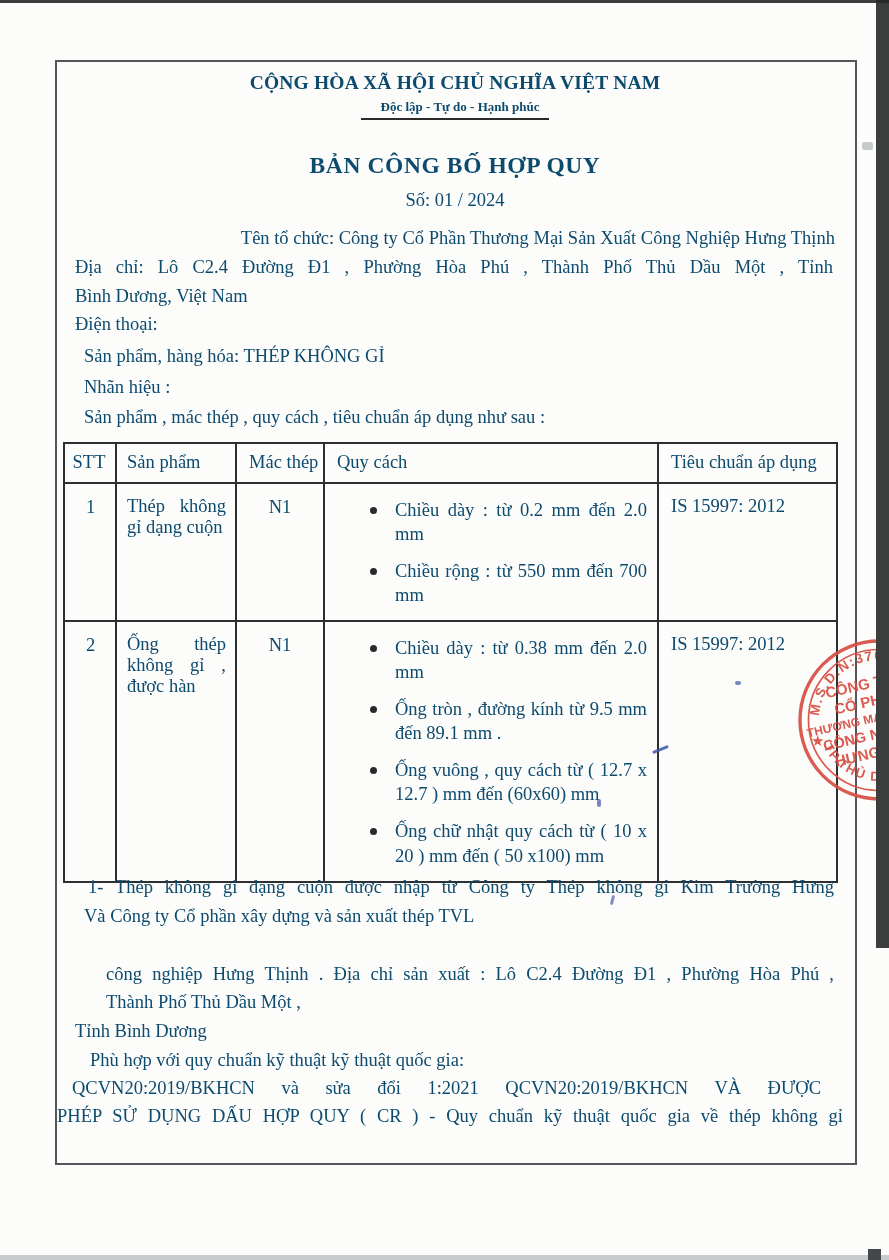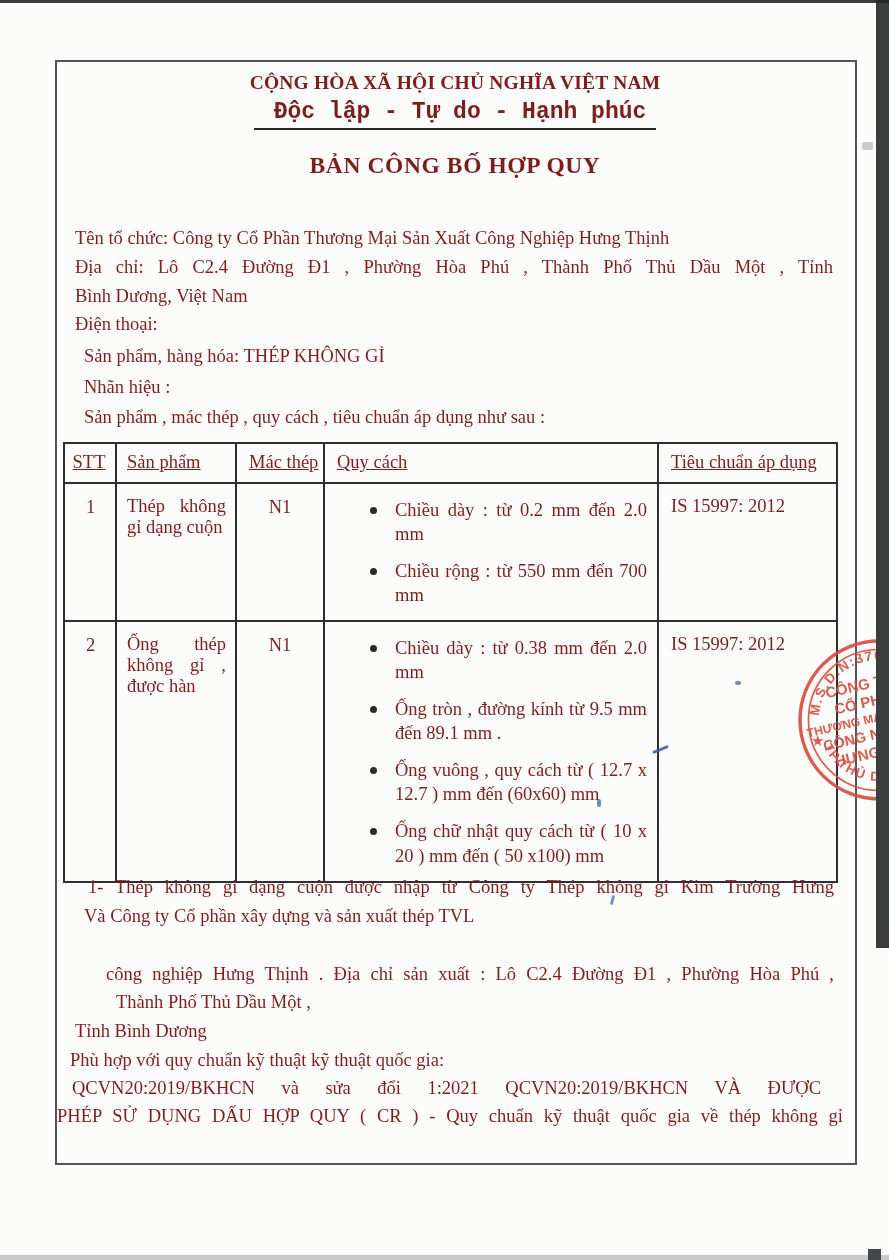--- a/index.html
+++ b/index.html
@@ -1,52 +1,52 @@
 <!DOCTYPE html>
 <html><head>
 <meta charset="utf-8">
 <style>
   html,body{margin:0;padding:0;background:#e9e9e9;}
   .page{
     position:relative; width:889px; height:1260px; margin:0 auto;
     background:#fcfcfa; overflow:hidden;
     font-family:"Liberation Serif","DejaVu Serif",serif;
-    color:#7f1d1d;
+    color:#0c4a6e;
   }
   .abs{position:absolute;}
   
   .edge-top{left:0;top:0;width:889px;height:3px;background:#26282a;opacity:.9;z-index:12;}
   .edge-right{left:876px;top:0;width:13px;height:948px;background:#3b3e3d;z-index:10;}
   .edge-bottom-bar{left:0;top:1255px;width:889px;height:5px;background:#c9cacc;z-index:9;}
   .edge-bottom-square{left:868px;top:1249px;width:13px;height:11px;background:#44484a;z-index:11;}
   .smudge{left:862px;top:142px;width:11px;height:8px;background:#9aa0a6;opacity:.55;border-radius:2px;z-index:2;}
   .ink{background:#3c55a8;z-index:6;border-radius:2px;}
   .ink1{left:652px;top:748px;width:17px;height:3px;transform:rotate(-22deg);opacity:.85;}
   .ink2{left:597px;top:799px;width:4px;height:8px;opacity:.7;}
   .ink3{left:611px;top:895px;width:3px;height:10px;transform:rotate(14deg);opacity:.65;}
   .ink4{left:735px;top:681px;width:6px;height:4px;opacity:.7;}
   
   .frame{left:55px;top:60px;width:798px;height:1101px;border:2px solid #54565b;z-index:1;}
   
   .ctr{left:55px;width:800px;text-align:center;z-index:2;}
   .republic{top:72px;font-size:19.5px;font-weight:bold;letter-spacing:.2px;}
-  .motto{top:99px;font-size:23px;font-weight:bold;font-family:Liberation Mono, monospace;}
+  .motto{top:99px;font-size:13px;font-weight:bold;}
   .motto span{display:inline-block;border-bottom:2px solid #2a2a2a;padding:0 10px 3px 20px;}
   .doc-title{top:152px;font-size:23.5px;font-weight:bold;letter-spacing:.6px;}
   .doc-number{top:190px;font-size:18.5px;}
   
   .line{position:absolute;font-size:18.5px;line-height:1.25;z-index:2;}
   .jfull{text-align:justify;text-align-last:justify;}
   .b{font-weight:normal;}
   
   .spec-table{position:absolute;left:63px;top:442px;width:775px;border-collapse:collapse;
     font-size:18.5px;z-index:2;}
   .spec-table th,.spec-table td{border:2px solid #2e2f30;vertical-align:top;font-weight:normal;
     text-align:left;}
-  .spec-table th{padding:8px 4px 8px 10px;text-decoration:underline;}
+  .spec-table th{padding:8px 4px 8px 10px;}
   th.c-stt,td.c-stt{text-align:center;padding-left:2px;}
   .spec-table td{padding-top:12px;}
   td.c-stt{padding-top:13px;}
   td.c-sp{padding:12px 9px 0 10px;text-align:justify;}
   td.c-mt{text-align:center;padding-top:13px;}
   td.c-qc{padding:4px 0 0 0;}
   td.c-tc{padding:12px 6px 0 12px;}
   .bullet{position:relative;margin:10px 10px 13px 70px;text-align:justify;line-height:1.3;}
   .bullet .dot{position:absolute;left:-25px;top:9px;width:7px;height:7px;border-radius:50%;
     background:#2a2a2a;}
@@ -69,22 +69,23 @@
   <div class="abs ink ink3"></div>
   <div class="abs ink ink4"></div>
 
   <div class="abs frame"></div>
 
   <div class="abs ctr republic">CỘNG HÒA XÃ HỘI CHỦ NGHĨA VIỆT NAM</div>
   <div class="abs ctr motto">
     <span>Độc lập - Tự do - Hạnh phúc</span>
   </div>
   <div class="abs ctr doc-title">BẢN CÔNG BỐ HỢP QUY</div>
+  <div class="abs ctr doc-number">Số: 01 / 2024</div>
 
-  <div class="line" style="left:75px;top:227px;width:760px;">Tên tổ chức: Công ty Cổ Phần Thương Mại Sản Xuất Công Nghiệp Hưng Thịnh</div>
+  <div class="line" style="left:75px;top:227px;width:760px;text-align:right;">Tên tổ chức: Công ty Cổ Phần Thương Mại Sản Xuất Công Nghiệp Hưng Thịnh</div>
   <div class="line jfull" style="left:75px;top:256px;width:758px;">Địa chỉ: Lô C2.4 Đường Đ1 , Phường Hòa Phú , Thành Phố Thủ Dầu Một , Tỉnh</div>
   <div class="line" style="left:75px;top:285px;">Bình Dương, Việt Nam</div>
   <div class="line" style="left:75px;top:313px;">Điện thoại:</div>
   <div class="line" style="left:84px;top:345px;">
     <span>Sản phẩm, hàng hóa:</span>
     <span class="b">THÉP KHÔNG GỈ</span>
   </div>
   <div class="line" style="left:84px;top:376px;">Nhãn hiệu :</div>
   <div class="line" style="left:84px;top:406px;">Sản phẩm , mác thép , quy cách , tiêu chuẩn áp dụng như sau :</div>
 
@@ -125,23 +126,23 @@
         <div class="bullet"><span class="dot"></span><span>Ống chữ nhật quy cách từ ( 10 x 20 ) mm đến ( 50 x100) mm</span></div>
       </td>
       <td class="c-tc">IS 15997: 2012</td>
     </tr>
   </tbody>
     </table>
 
   <div class="line jfull" style="left:88px;top:876px;width:746px;">1- Thép không gỉ dạng cuộn được nhập từ Công ty Thép không gỉ Kim Trường Hưng</div>
   <div class="line" style="left:84px;top:905px;">Và Công ty Cổ phần xây dựng và sản xuất thép TVL</div>
   <div class="line jfull" style="left:106px;top:963px;width:728px;">công nghiệp Hưng Thịnh . Địa chỉ sản xuất : Lô C2.4 Đường Đ1 , Phường Hòa Phú ,</div>
-  <div class="line" style="left:116px;top:991px;">Thành Phố Thủ Dầu Một ,</div>
+  <div class="line" style="left:106px;top:991px;">Thành Phố Thủ Dầu Một ,</div>
   <div class="line" style="left:75px;top:1020px;">Tỉnh Bình Dương</div>
-  <div class="line" style="left:70px;top:1049px;">Phù hợp với quy chuẩn kỹ thuật kỹ thuật quốc gia:</div>
+  <div class="line" style="left:90px;top:1049px;">Phù hợp với quy chuẩn kỹ thuật kỹ thuật quốc gia:</div>
   <div class="line jfull" style="left:72px;top:1077px;width:749px;">QCVN20:2019/BKHCN và sửa đổi 1:2021 QCVN20:2019/BKHCN VÀ ĐƯỢC</div>
   <div class="line jfull" style="left:57px;top:1105px;width:786px;">PHÉP SỬ DỤNG DẤU HỢP QUY ( CR ) -  Quy chuẩn kỹ thuật quốc gia về thép không gỉ</div>
 
   <svg class="stamp" viewBox="0 0 215 215">
     <g fill="none" stroke="#d84f44">
       <circle cx="101" cy="104" r="79" stroke-width="3.4"></circle>
       <circle cx="101" cy="104" r="70.5" stroke-width="1.7"></circle>
     </g>
     <defs>
       <path id="arcTop" d="M 41 104 A 60 60 0 1 1 161 104"></path>

